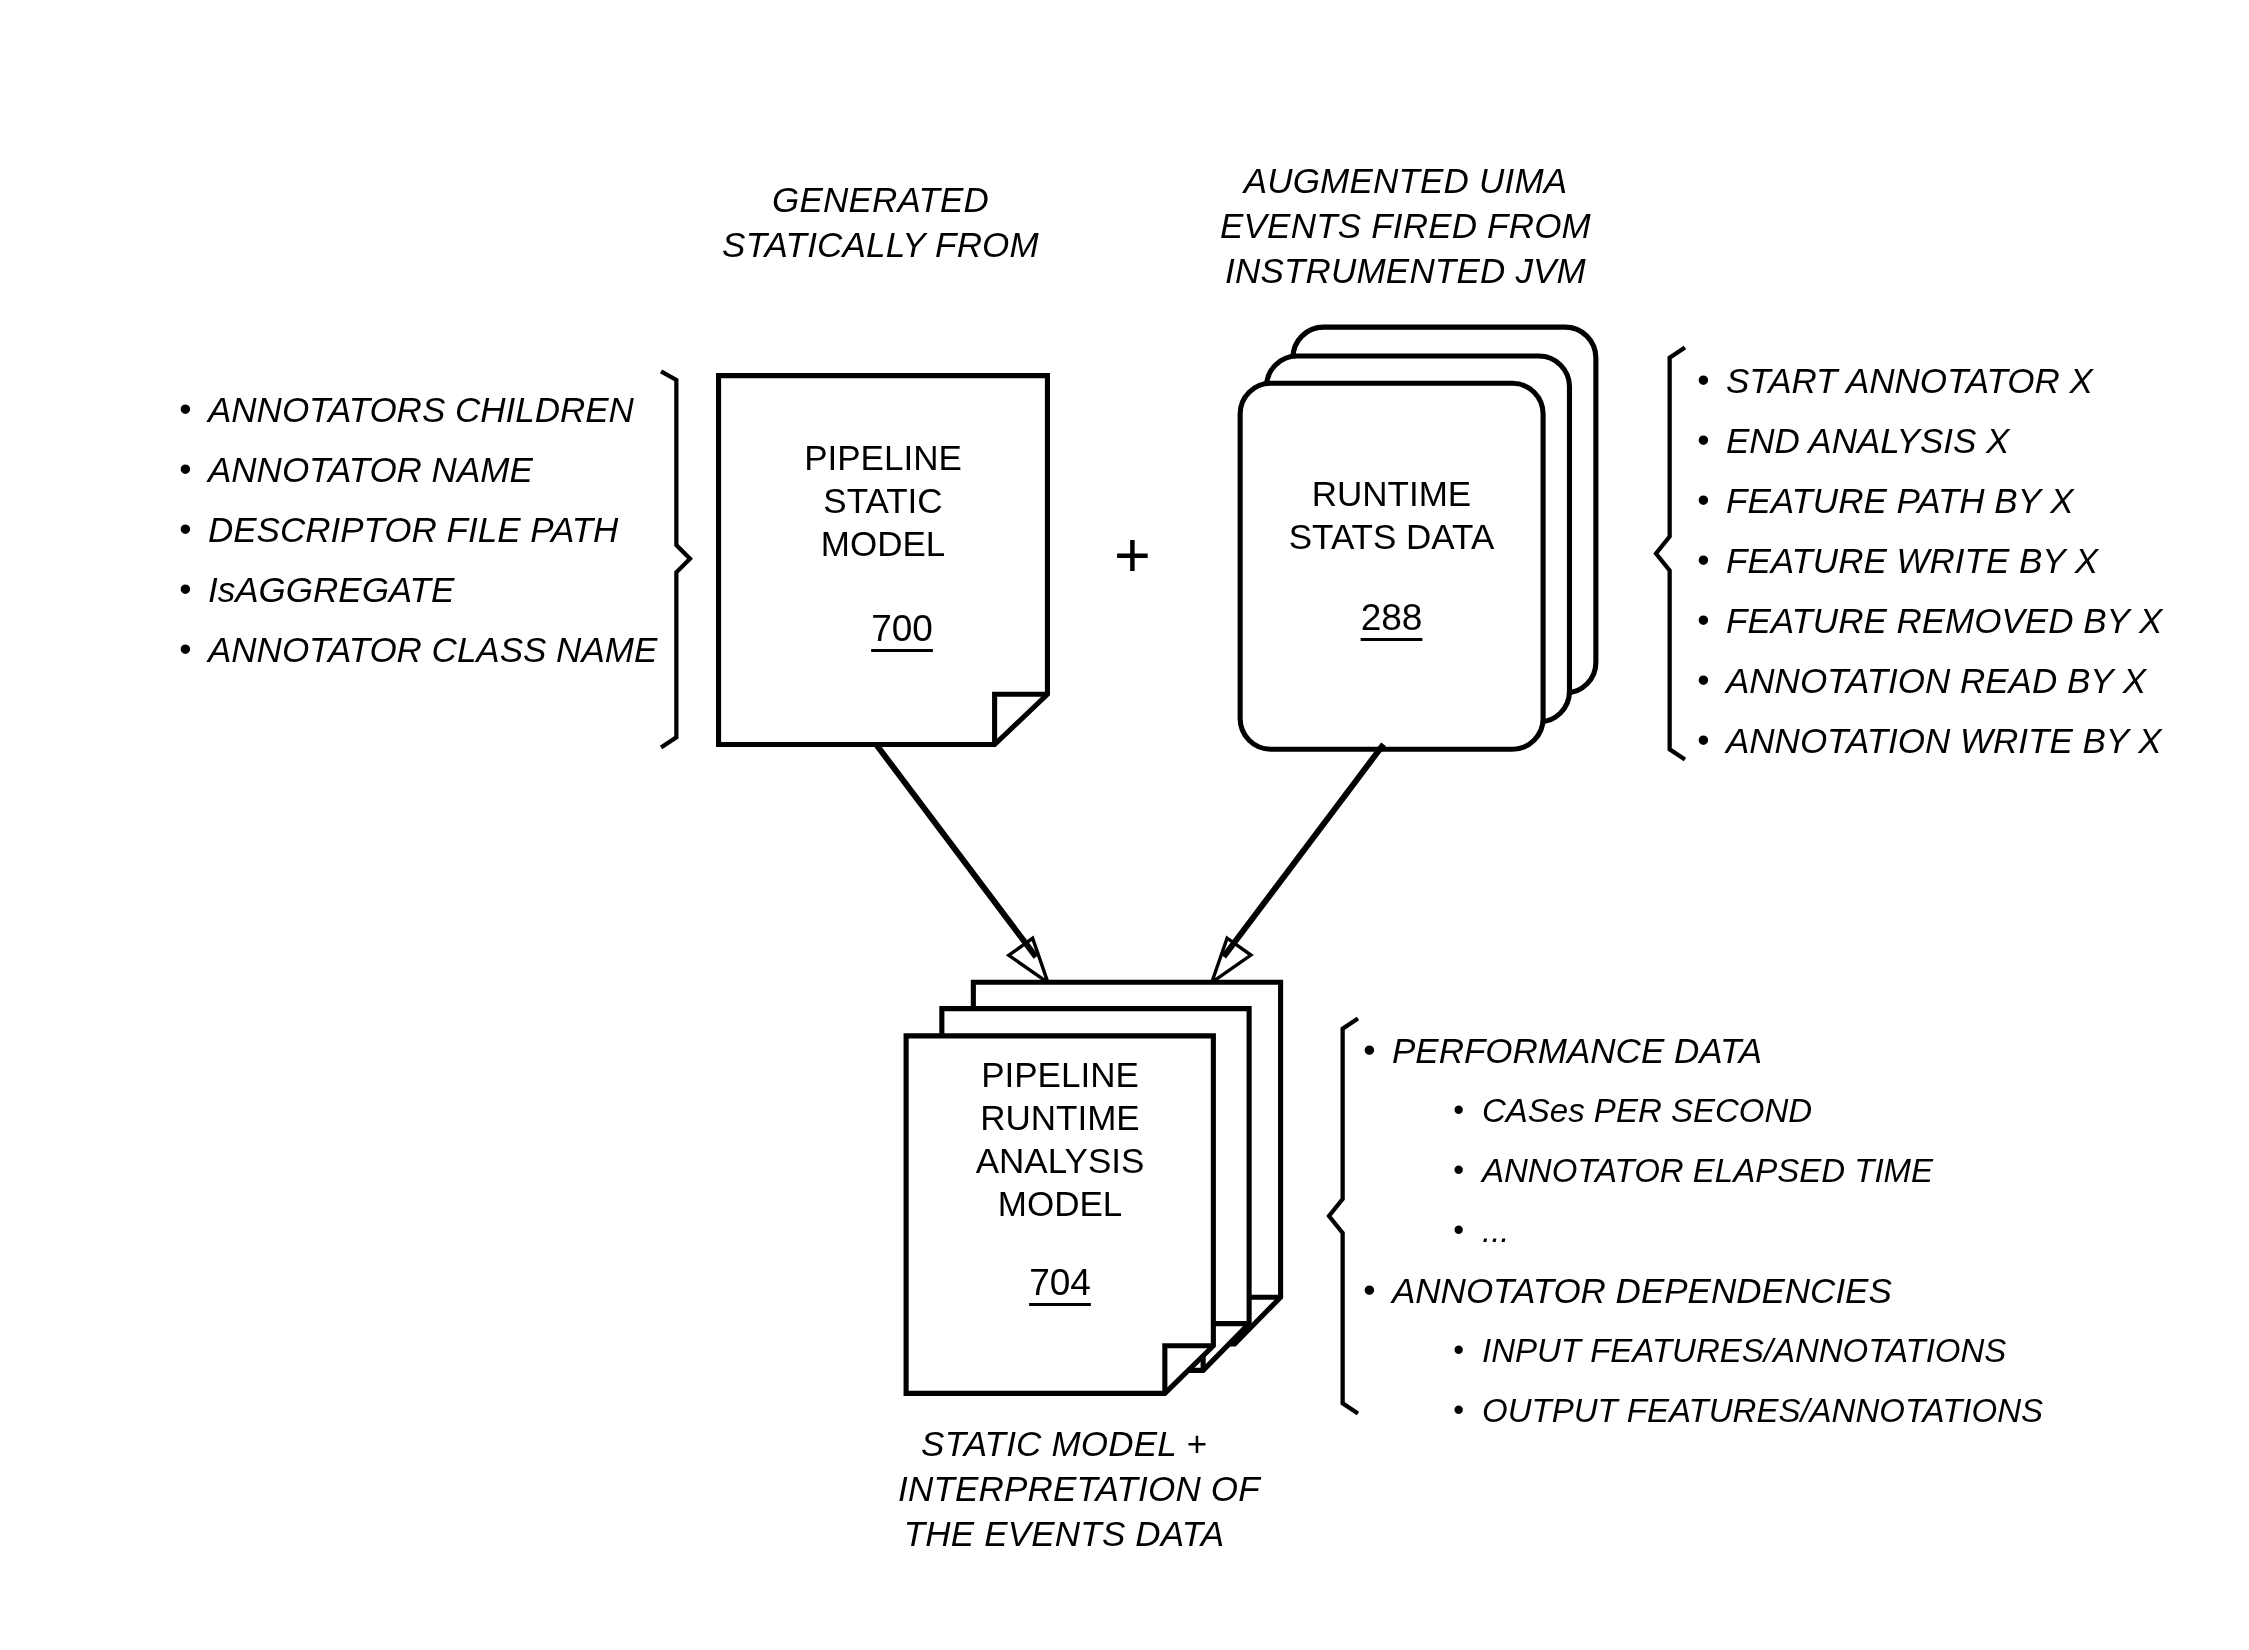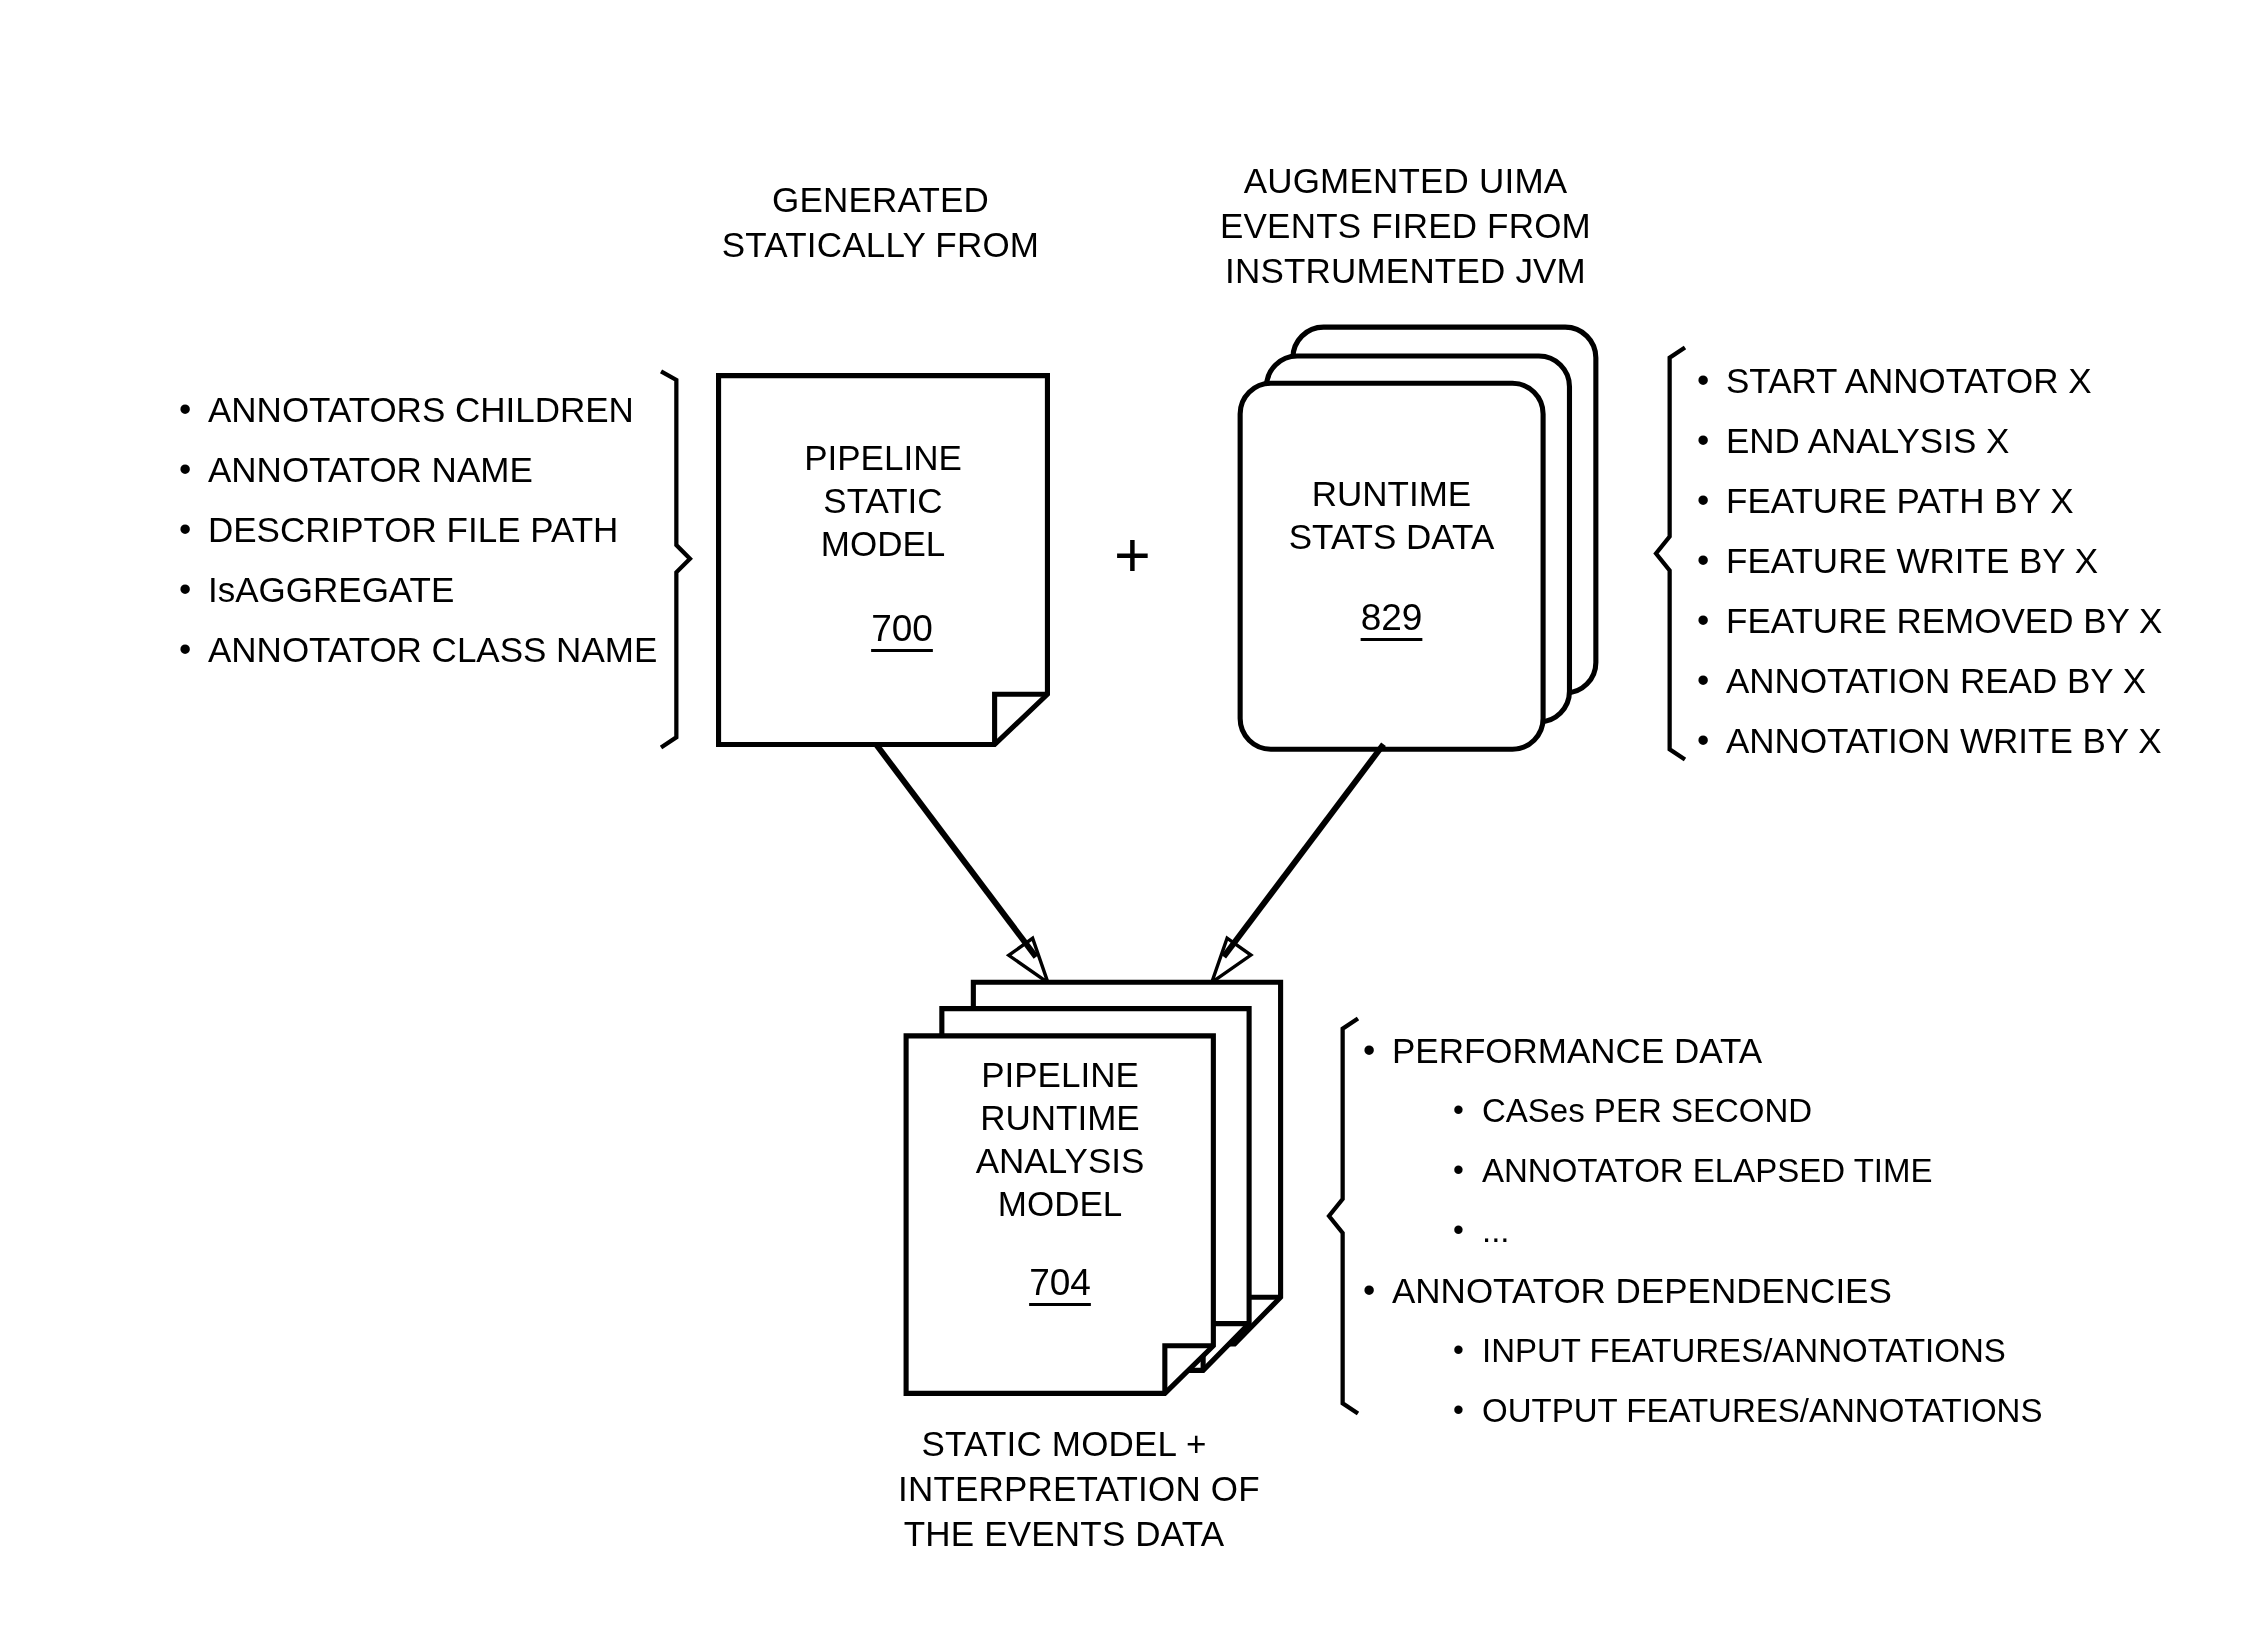--- a/index.html
+++ b/index.html
@@ -9,21 +9,21 @@
   }
   #page {
     position: relative;
     width: 2250px;
     height: 1650px;
     background: #ffffff;
     font-family: "Liberation Sans", sans-serif;
     color: #000000;
     overflow: hidden;
   }
-  .abs { position: absolute; }
+  .abs { position: absolute; font-style: italic; }
 
   
   .caption {
     font-size: 35px;
     line-height: 45px;
     text-align: center;
     letter-spacing: 0.2px;
     white-space: nowrap;
   }
   .bullet-list {
@@ -133,21 +133,21 @@
       <rect x="68" y="6" width="356" height="430" rx="36" ry="36" stroke="#000" stroke-width="6" fill="#fff"></rect>
       <rect x="37" y="40" width="356" height="430" rx="36" ry="36" stroke="#000" stroke-width="6" fill="#fff"></rect>
       <rect x="6" y="72" width="356" height="430" rx="36" ry="36" stroke="#000" stroke-width="6" fill="#fff"></rect>
     </svg>
   </div>
   <div class="box-label" style="left:1240px; top:472px; width:303px;">
     <div>RUNTIME</div>
     <div>STATS DATA</div>
   </div>
   <div class="box-label" style="left:1240px; top:596px; width:303px;">
-    <span class="ref-num">829</span>
+    <span class="ref-num">288</span>
   </div>
 
   <svg class="ink" style="left:1649px; top:344px;" width="43" height="419" viewBox="0 0 50 492">
     <path d="M 42 4 L 24 16 L 24 226 L 8 246 L 24 266 L 24 476 L 42 488" stroke-width="5" stroke-linejoin="miter" stroke-linecap="butt"></path>
   </svg>
 
   <ul class="bullet-list abs" style="left:1697px; top:351px;">
     <li>START ANNOTATOR X</li>
     <li>END ANALYSIS X</li>
     <li>FEATURE PATH BY X</li>

